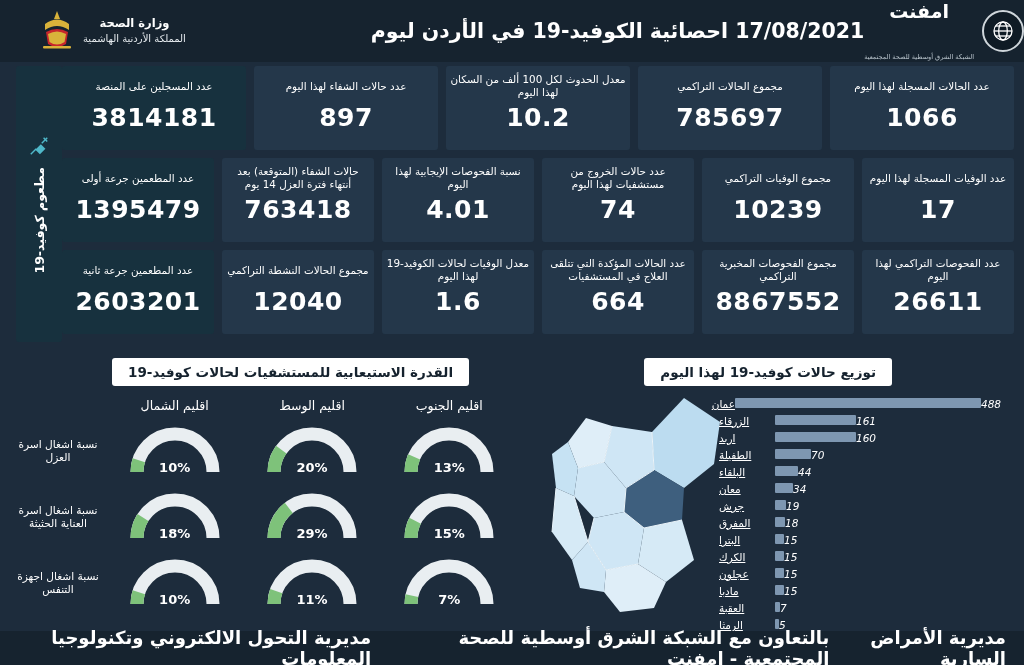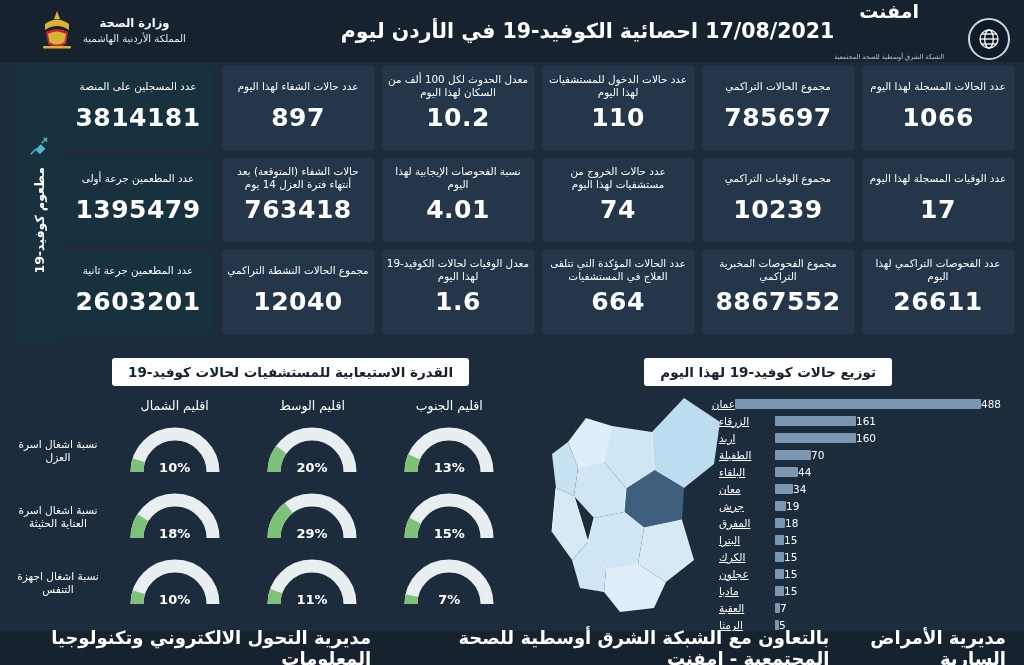--- a/index.html
+++ b/index.html
@@ -10,21 +10,21 @@
     color:#ffffff;
   }
   #root{position:relative;width:1024px;height:665px;background:#1d2c3c;}
 
   
   .header{
     position:absolute;left:0;top:0;width:1024px;height:62px;
     background:#16232f;
     display:flex;align-items:center;justify-content:space-between;
   }
-  .logo-left{display:flex;align-items:flex-end;gap:24px;padding-right:14px;}
+  .logo-left{display:flex;align-items:center;gap:8px;}
   .logo-circle{
     width:38px;height:38px;border-radius:50%;
     background:#0f1b25;border:2px solid #cfd6db;
     display:flex;align-items:center;justify-content:center;
   }
   .logo-circle svg{width:24px;height:24px;}
   .logo-text{line-height:1.05;text-align:center;}
   .logo-text .big{font-size:19px;font-weight:bold;letter-spacing:.5px;}
   .logo-text .small{font-size:6.5px;color:#b9c4cc;letter-spacing:.3px;margin-top:32px;}
   .header-title{
@@ -79,21 +79,21 @@
   #title-dist{right:132px;top:358px;}
   #title-cap{left:112px;top:358px;}
 
   
   .dist{
     position:absolute;right:10px;top:392px;width:480px;height:232px;
   }
   .bars{position:absolute;right:8px;top:4px;width:292px;}
   .brow{display:flex;align-items:center;height:15.5px;margin-bottom:1.5px;}
   .bname{width:56px;text-align:left;font-size:10.5px;color:#ffffff;padding-left:5px;text-decoration:underline;}
-  .btrack{flex:1;display:flex;align-items:center;flex-direction:row-reverse;}
+  .btrack{flex:1;display:flex;flex-direction:row-reverse;font-style:italic;}
   .bfill{height:10px;background:#7e97b1;border-radius:1px;}
   .bval{font-size:10.5px;color:#ffffff;margin-right:5px;white-space:nowrap;}
 
   .map-wrap{position:absolute;left:0;top:0;width:190px;height:228px;}
 
   
   .cap{
     position:absolute;left:10px;top:392px;width:508px;height:232px;
   }
   .cap-head{display:flex;flex-direction:row-reverse;align-items:center;height:26px;}
@@ -168,24 +168,20 @@
       <div class="stats-cols">
 
         <div class="srow">
           <div class="cell">
             <div class="label">عدد الحالات المسجلة لهذا اليوم</div>
             <div class="value">1066</div>
           </div>
           <div class="cell">
             <div class="label">مجموع الحالات التراكمي</div>
             <div class="value">785697</div>
-          </div>
-          <div class="cell">
-            <div class="label">عدد حالات الدخول للمستشفيات لهذا اليوم</div>
-            <div class="value">110</div>
           </div>
           <div class="cell">
             <div class="label">معدل الحدوث لكل 100 ألف من السكان لهذا اليوم</div>
             <div class="value">10.2</div>
           </div>
           <div class="cell">
             <div class="label">عدد حالات الشفاء لهذا اليوم</div>
             <div class="value">897</div>
           </div>
           <div class="cell teal">

